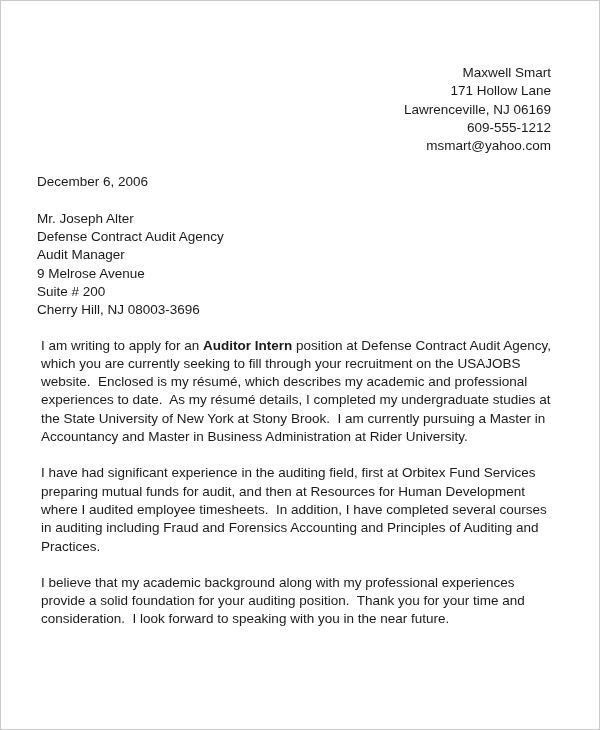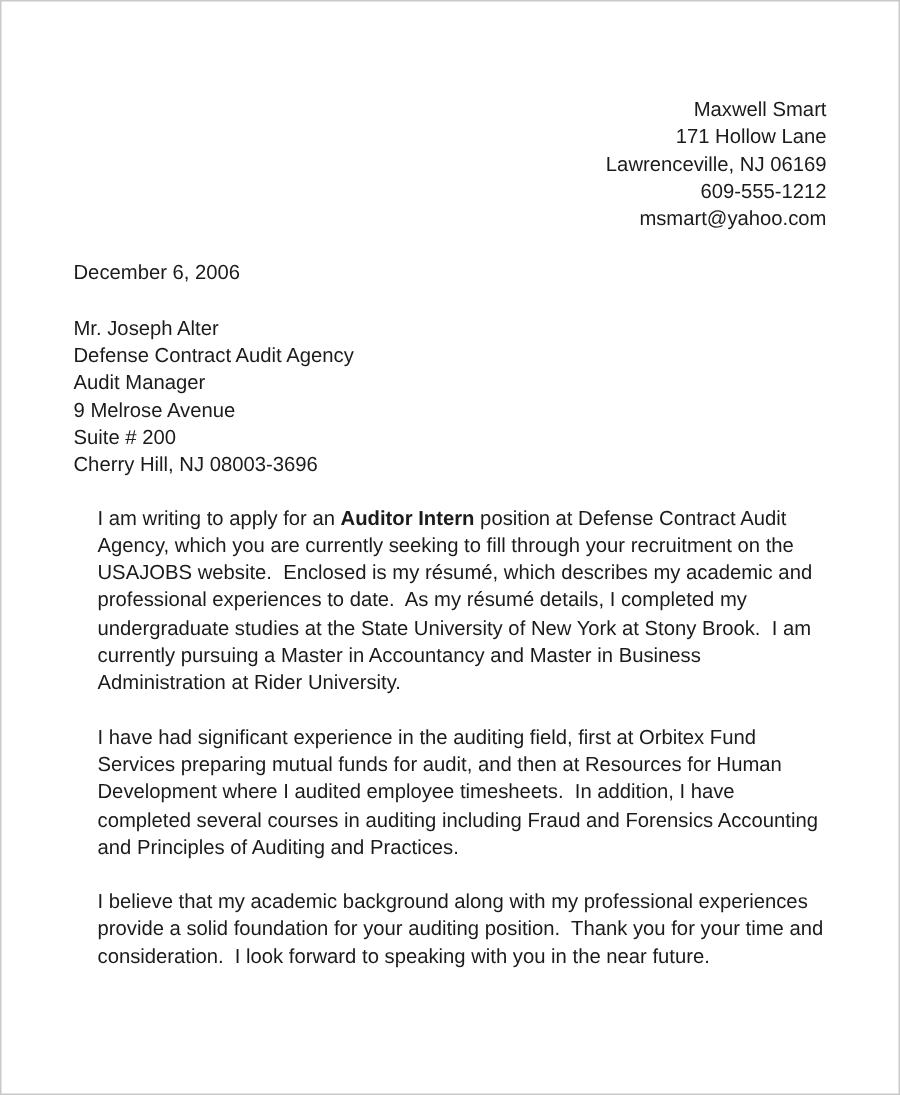--- a/index.html
+++ b/index.html
@@ -6,42 +6,42 @@
     margin: 0;
     padding: 0;
     background: #ffffff;
   }
   .letter {
     box-sizing: border-box;
     width: 600px;
     height: 730px;
     border: 1px solid #c9c9c9;
     background: #ffffff;
-    padding: 63px 44px 0 48px;
+    padding: 63px 44px 0 36px;
     font-family: "Liberation Sans", "DejaVu Sans", sans-serif;
     font-size: 13.5px;
     line-height: 18.3px;
     color: #1b1b1b;
     overflow: hidden;
   }
   .sender-block {
     text-align: right;
     margin: 0 4px 18px 0;
   }
   .date-line {
     margin: 0 0 18px 0;
   }
   .recipient-block {
     margin: 0 0 17px 0;
   }
   .salutation {
     margin: 0 0 17px 0;
   }
   .para {
-    margin: 0 0 18px 16px;
+    margin: 0 0 18px 4px;
     white-space: pre-wrap;
   }
   .bold {
     font-weight: bold;
   }
 </style>
 </head>
 <body>
 
 <div class="letter">

